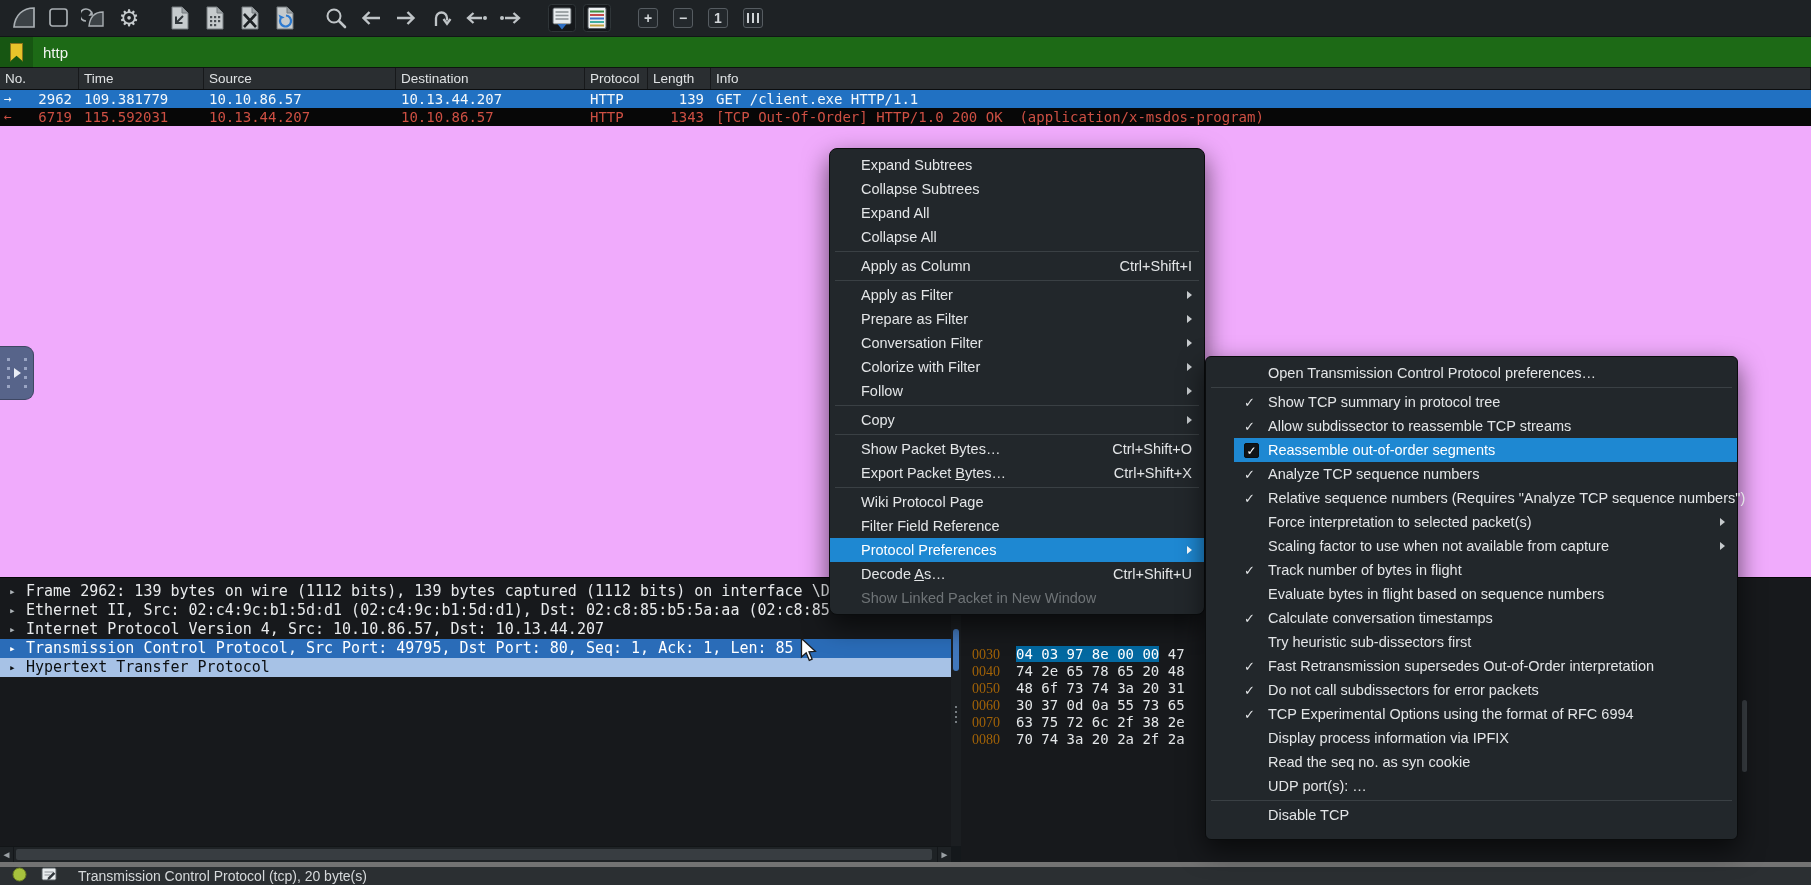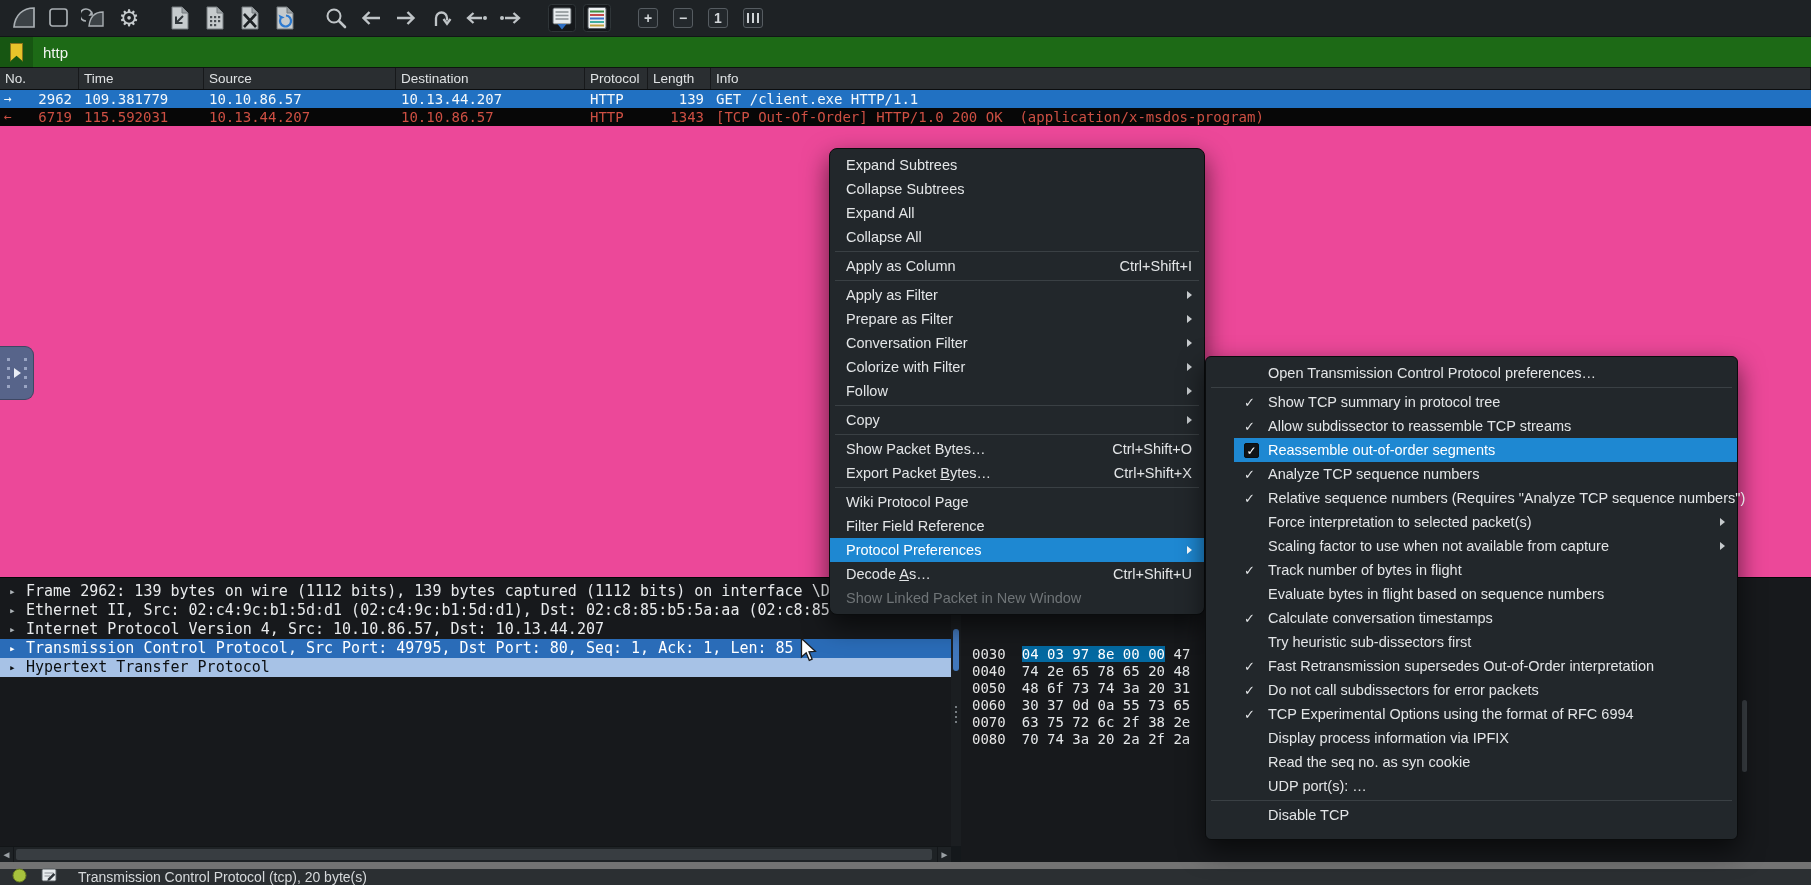--- a/index.html
+++ b/index.html
@@ -20,21 +20,21 @@
 
   
   .filterbar{position:absolute;left:0;top:37px;width:1811px;height:31px;background:#1d6a16;
              border-bottom:1px solid #0e1410;display:flex;align-items:center;}
   .fbleft{width:33px;height:31px;background:rgba(0,0,0,.18);display:flex;align-items:center;justify-content:center;}
   .bookmark{display:inline-block;width:13px;height:19px;background:#e7c32a;border:1px solid #8a731a;
             clip-path:polygon(0 0,100% 0,100% 100%,50% 70%,0 100%);}
   .fvalue{color:#f2f5f2;font-size:15px;margin-left:10px;}
 
   
-  .plist{position:absolute;left:0;top:68px;width:1811px;height:509px;background:#ec4899;}
+  .plist{position:absolute;left:0;top:68px;width:1811px;height:509px;background:#f0abfc;}
   .phead,.prow{display:grid;grid-template-columns:79px 125px 192px 189px 63px 63px 1fr;}
   .phead{height:22px;background:#2a2e31;border-bottom:1px solid #0c0e0f;}
   .hcell{color:#dfe2e4;font-size:13.5px;line-height:21px;padding-left:5px;border-right:1px solid #17191b;
          white-space:nowrap;overflow:hidden;}
   .prow{height:18px;font:14px/18px "DejaVu Sans Mono",monospace;position:relative;}
   .prow .pc{white-space:pre;overflow:hidden;padding-left:5px;}
   .prow .num{text-align:right;padding-right:7px;padding-left:0;}
   .prow.selected{background:#2171c2;color:#f4f8fb;}
   .prow.bad-tcp{background:#070707;color:#cd4f43;}
   .pmark{position:absolute;left:4px;top:0;font:13px/18px "DejaVu Sans Mono",monospace;}
@@ -53,46 +53,46 @@
   
   .vstrip{position:absolute;left:951px;top:577px;width:10px;height:269px;background:#1b1e21;border-top:1px solid #050607;}
   .vthumb{position:absolute;left:2px;top:51px;width:6px;height:42px;background:#4177bb;border-radius:3px;}
   .vdots{position:absolute;left:4px;top:128px;width:2px;height:2px;background:#767c81;
          box-shadow:0 5px 0 #767c81,0 10px 0 #767c81,0 15px 0 #767c81;}
 
   
   .hexpane{position:absolute;left:961px;top:577px;width:850px;height:285px;background:#17191c;
            border-top:1px solid #050607;padding:68px 0 0 11px;overflow:hidden;}
   .hexrow{height:17px;font:14px/17px "DejaVu Sans Mono",monospace;color:#e4e7e9;white-space:pre;}
-  .hexrow .off{color:#e5e5e5;margin-right:16px;}
+  .hexrow .off{color:#a16207;margin-right:16px;font-family:Liberation Serif, serif;}
   .hexrow .hl{background:#0369a1;color:#fff;}
   .rsliver{position:absolute;left:1742px;top:700px;width:5px;height:72px;background:#3a3f44;border-radius:2.5px;}
 
   
   .hscroll{position:absolute;left:0;top:846px;width:951px;height:16px;background:#1e2225;border-top:1px solid #121517;}
   .harrow{position:absolute;top:0;width:14px;height:15px;color:#9aa0a4;font-size:10px;line-height:15px;text-align:center;}
   .harrow.l{left:0;border-right:1px solid #14171a;}
   .harrow.r{right:0;border-left:1px solid #14171a;}
   .hthumb{position:absolute;left:16px;top:2px;width:916px;height:11px;background:#383d41;border-radius:2px;}
 
   
   .statusbar{position:absolute;left:0;top:862px;width:1811px;height:23px;background:#2b2f32;
-             border-top:7px solid #737373;display:flex;align-items:center;}
+             border-top:5px solid #737373;display:flex;align-items:center;}
   .sdot{margin-left:12px;flex:0 0 auto;}
   .sedit{margin-left:14px;flex:0 0 auto;}
   .stext{margin-left:20px;color:#d6d9db;font-size:14px;white-space:nowrap;}
 
   
   .handle{position:absolute;left:0;top:346px;width:34px;height:54px;background:#57648a;
           border:1px solid #3e4763;border-left:none;border-radius:0 9px 9px 0;}
 
   
   .menu{position:absolute;background:#22272b;border:1px solid #0a0c0d;border-radius:8px;
         box-shadow:0 10px 26px rgba(0,0,0,.6);padding:4px 0;z-index:10;}
-  .mitem{height:24px;display:flex;align-items:center;padding:0 12px 0 16px;
+  .mitem{height:24px;display:flex;align-items:center;padding:0 12px 0 31px;
          font-size:14.5px;color:#e3e5e7;white-space:nowrap;}
   .menu.gutter .mitem{padding:0 12px 0 10px;margin-left:28px;}
   .mcheck{width:24px;flex:0 0 24px;font-size:13px;color:#e3e5e7;}
   .mcheckbox{display:inline-block;width:15px;height:15px;background:#101417;border:1px solid #0b0d0e;
              border-radius:2px;color:#fff;font-size:12px;line-height:15px;text-align:center;}
   .mlabel{white-space:pre;}
   .msp{flex:1 1 auto;min-width:18px;}
   .mshort{flex:0 0 auto;}
   .marrow{flex:0 0 auto;width:0;height:0;border-left:5px solid #c6cacd;border-top:4.5px solid transparent;
           border-bottom:4.5px solid transparent;margin-left:16px;}

